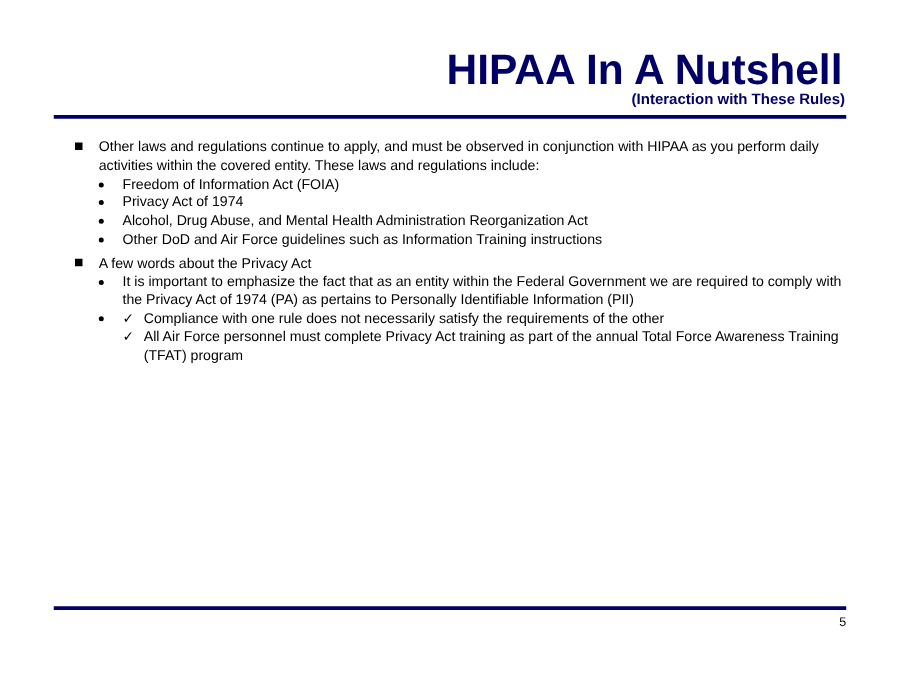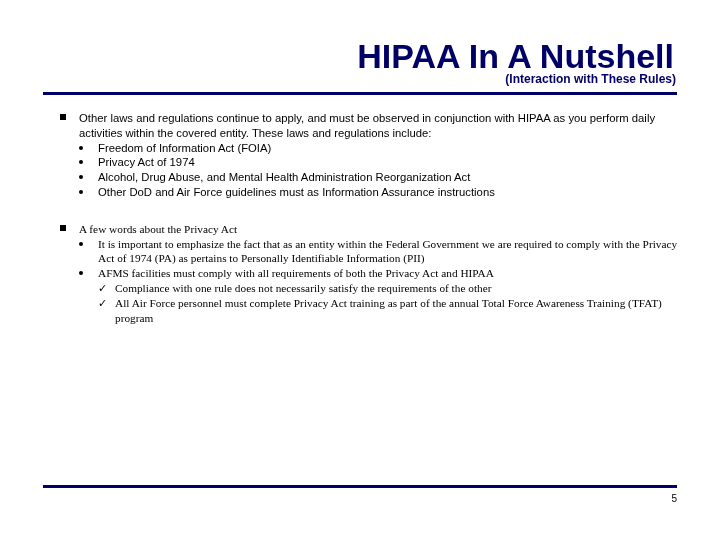--- a/index.html
+++ b/index.html
@@ -22,21 +22,21 @@
     .rule.top { top: 92px; }
     .rule.bottom { top: 485px; }
     .content {
       position: absolute; left: 60px; top: 111px; width: 620px;
       font-size: 11.3px; line-height: 14.8px;
     }
     .l1 { position: relative; padding-left: 19px; }
     .l1 > .marker {
       position: absolute; left: 0; top: 3px; width: 6px; height: 6px; background: #000;
     }
-    .l1 + .l1 { margin-top: 22px; font-family: Liberation Serif, serif; }
+    .l1 + .l1 { margin-top: 4px; }
     .l2 { position: relative; padding-left: 19px; }
     .l2 > .marker {
       position: absolute; left: 0; top: 5px; width: 4px; height: 4px; background: #000; border-radius: 50%;
     }
     .l3 { position: relative; padding-left: 17px; }
     .l3 > .marker {
       position: absolute; left: 0; top: 0; font-size: 11px;
     }
     .page-num {
       position: absolute; right: 43px; top: 493px; font-size: 10px; color: #000;
@@ -60,34 +60,33 @@
     <div class="l2">
       <span class="marker"></span>
       <span>Privacy Act of 1974</span>
     </div>
     <div class="l2">
       <span class="marker"></span>
       <span>Alcohol, Drug Abuse, and Mental Health Administration Reorganization Act</span>
     </div>
     <div class="l2">
       <span class="marker"></span>
-      <span>Other DoD and Air Force guidelines must as Information Assurance instructions</span>
+      <span>Other DoD and Air Force guidelines such as Information Training instructions</span>
     </div>
   </div>
 
   <div class="l1">
     <span class="marker"></span>
     <div>A few words about the Privacy Act</div>
     <div class="l2">
       <span class="marker"></span>
       <span>It is important to emphasize the fact that as an entity within the Federal Government we are required to comply with the Privacy Act of 1974 (PA) as pertains to Personally Identifiable Information (PII)</span>
     </div>
     <div class="l2">
       <span class="marker"></span>
-      <span>AFMS facilities must comply with all requirements of both the Privacy Act and HIPAA</span>
       <div class="l3">
         <span class="marker">✓</span>
         <span>Compliance with one rule does not necessarily satisfy the requirements of the other</span>
       </div>
       <div class="l3">
         <span class="marker">✓</span>
         <span>All Air Force personnel must complete Privacy Act training as part of the annual Total Force Awareness Training (TFAT)  program</span>
       </div>
     </div>
   </div>

